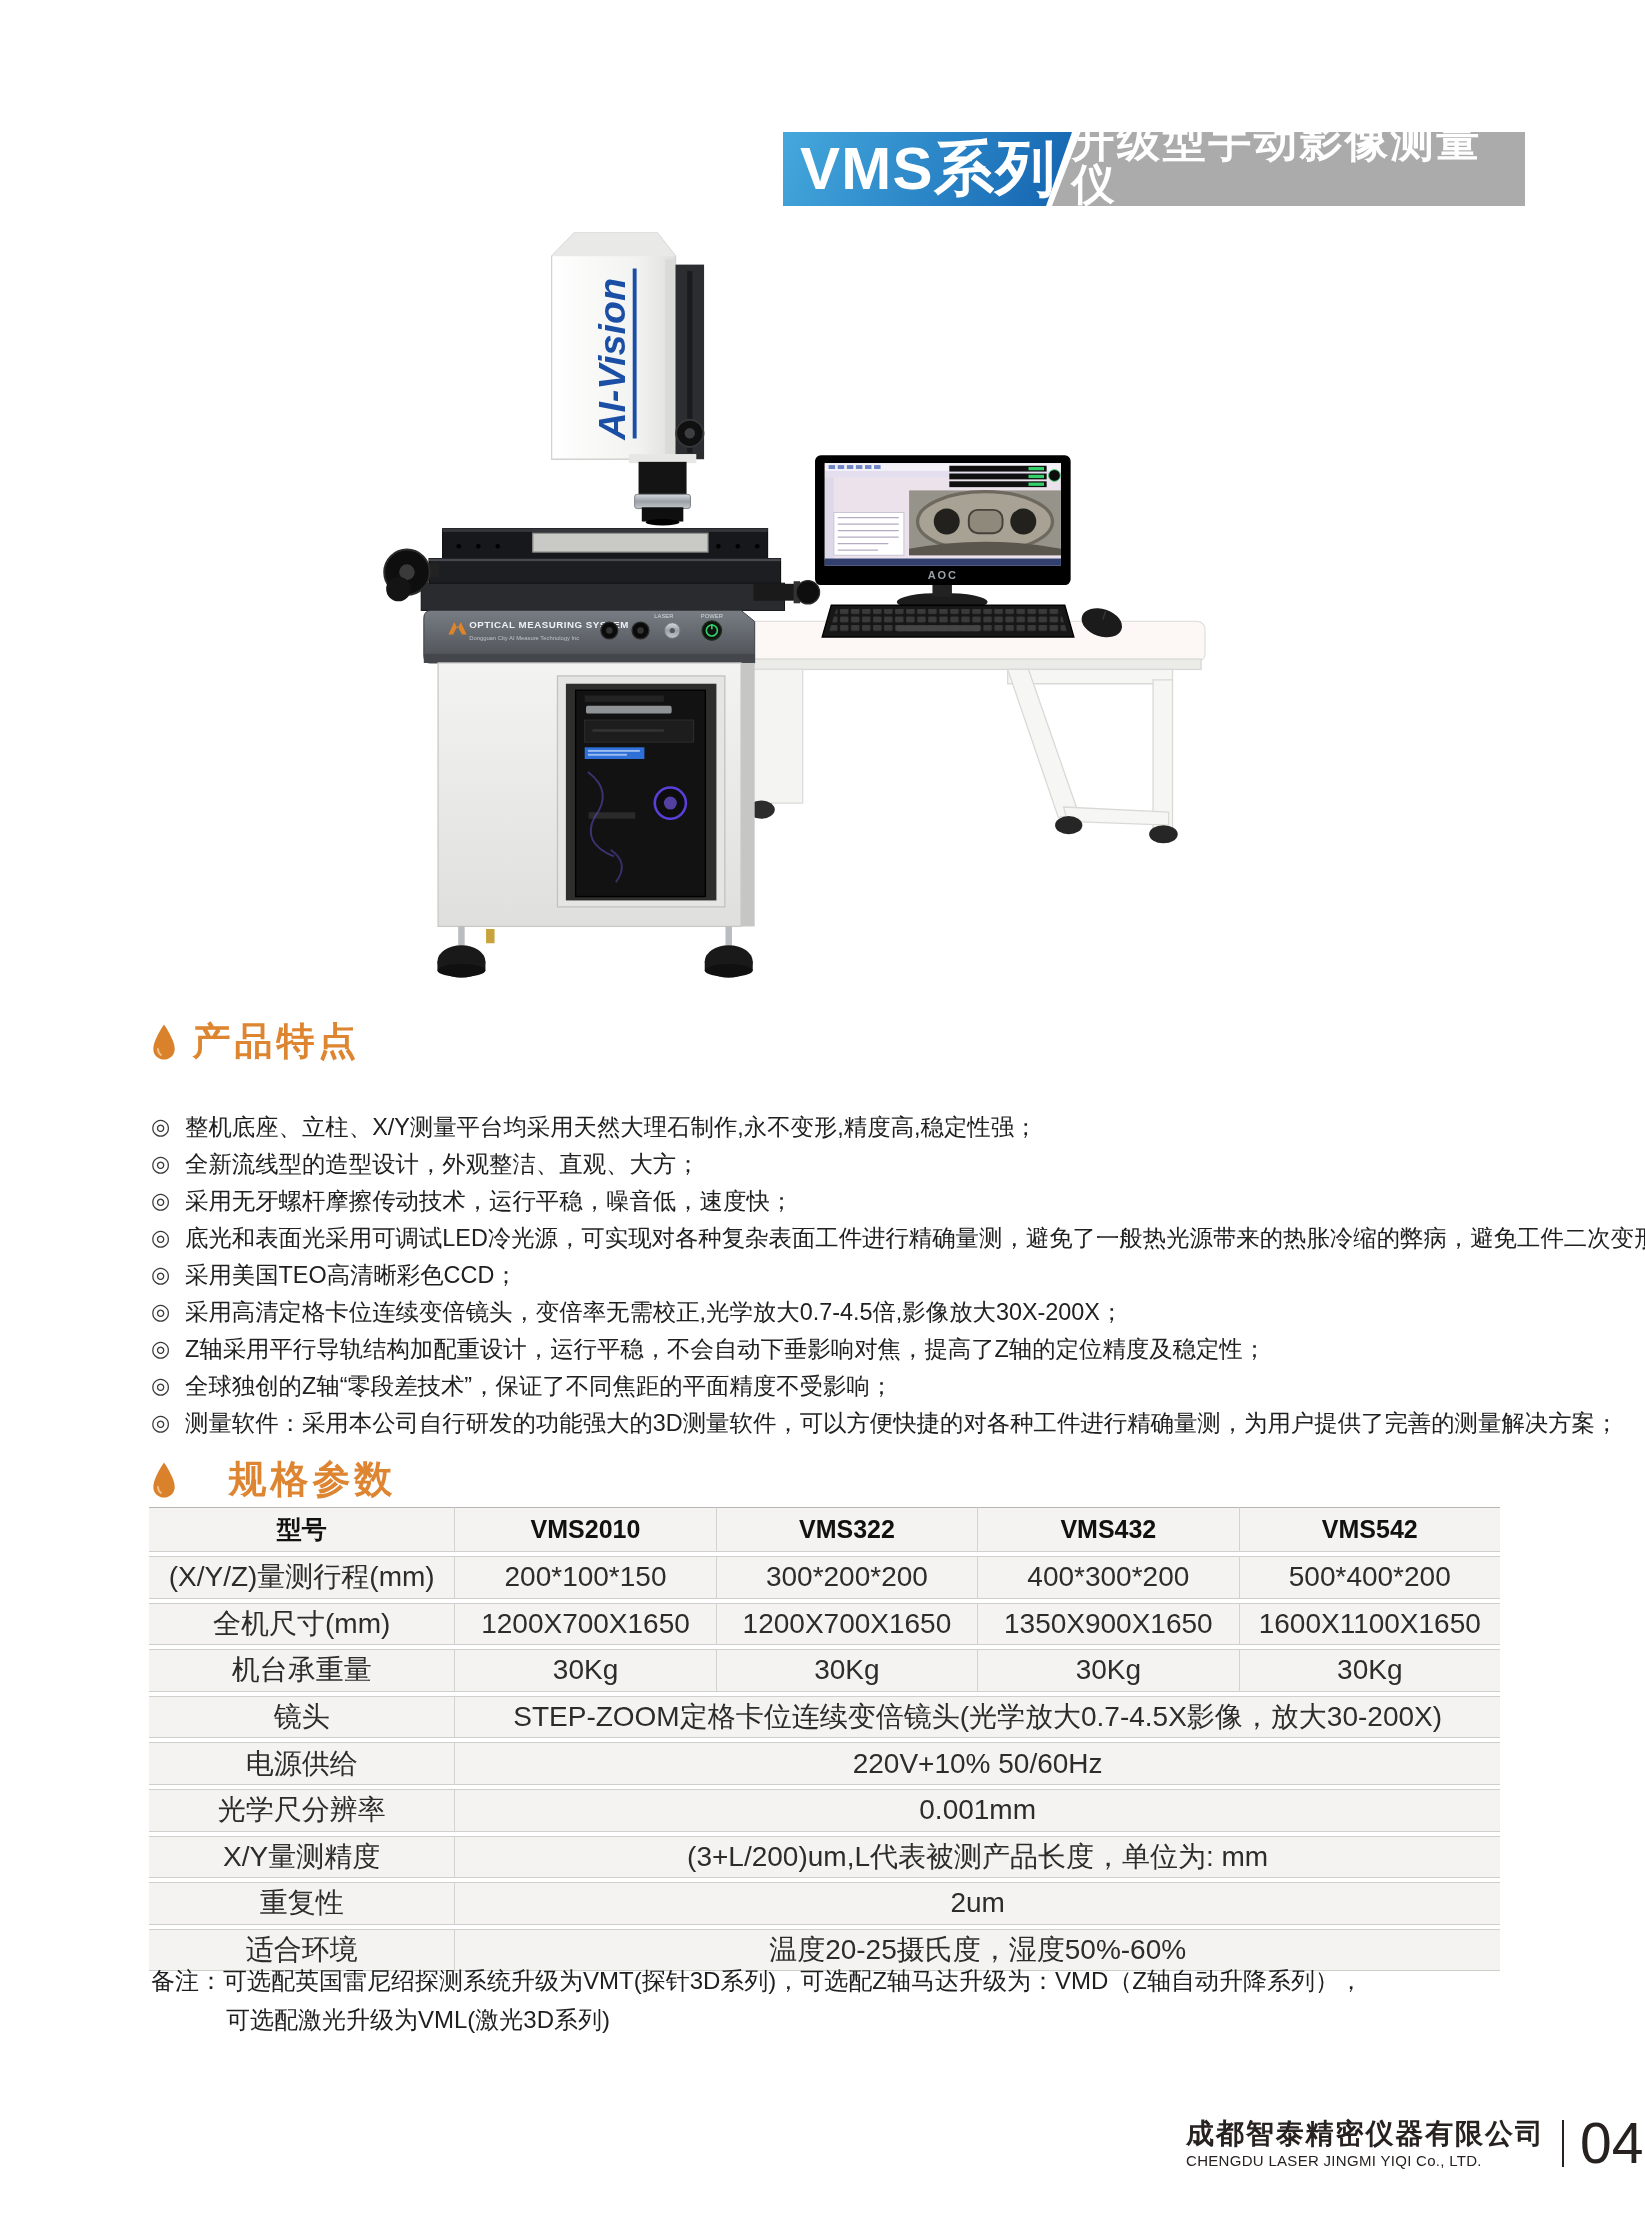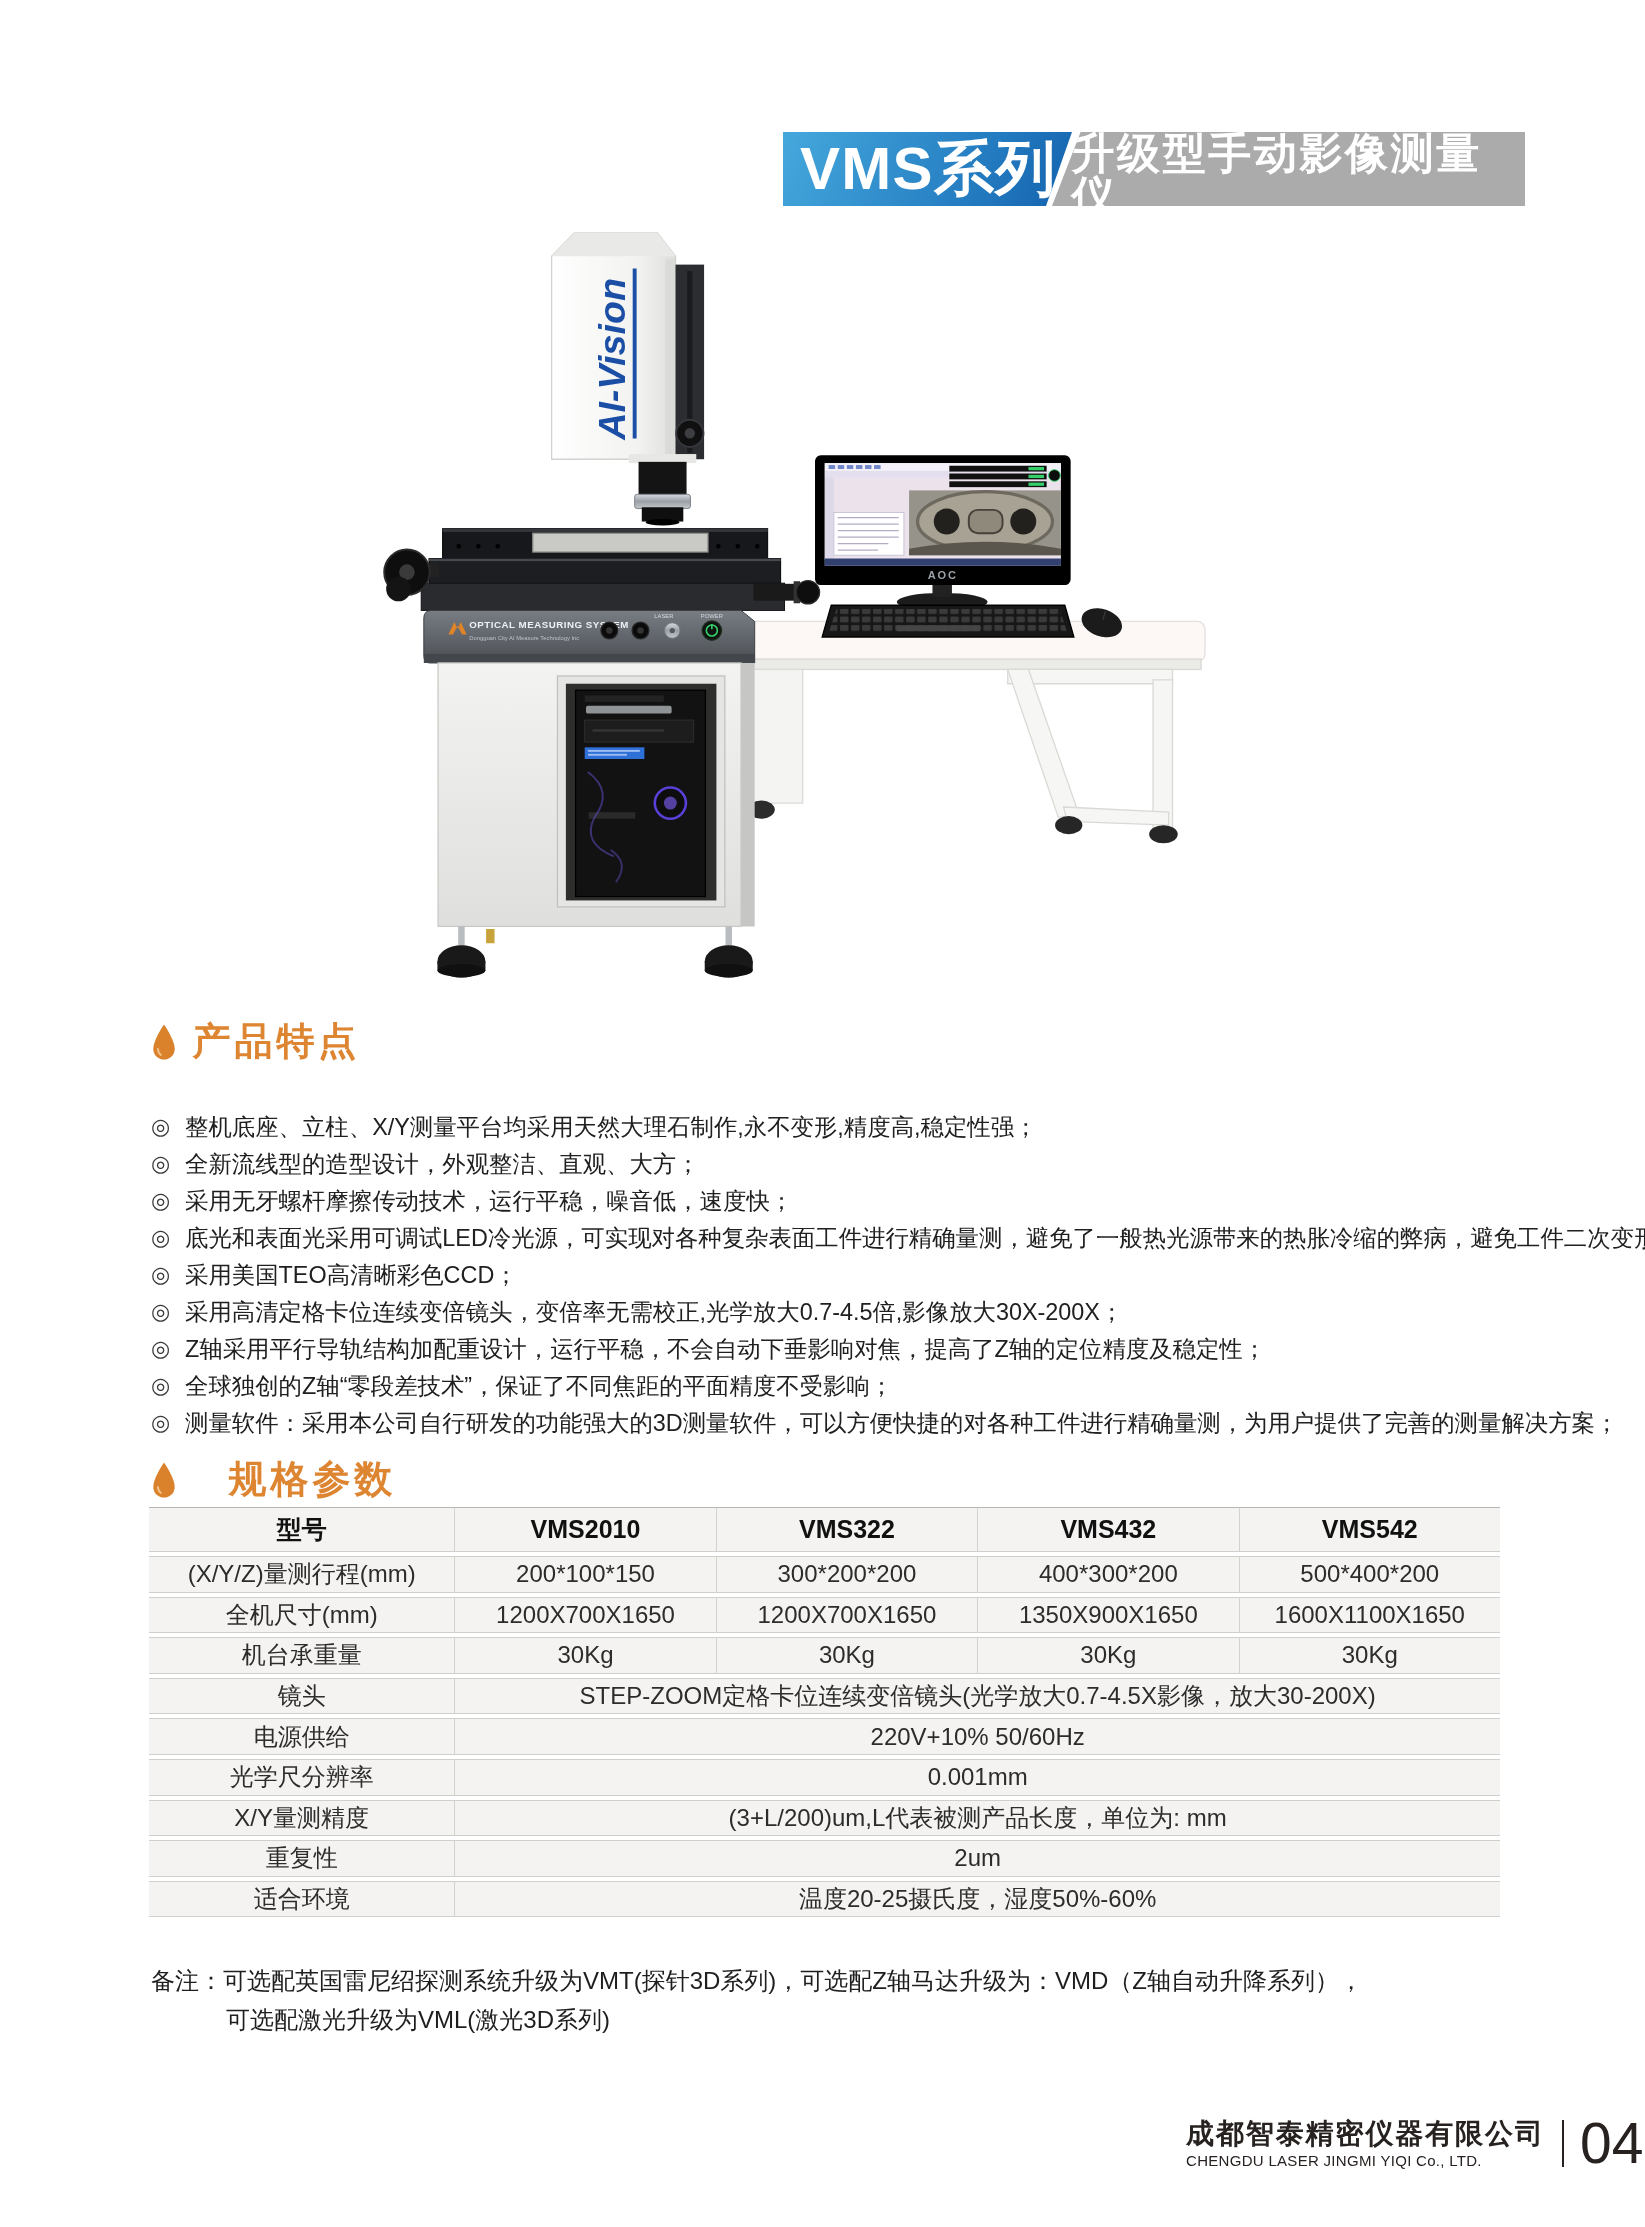--- a/index.html
+++ b/index.html
@@ -7,42 +7,42 @@
         font-family:"Liberation Sans","DejaVu Sans",sans-serif;color:#222;padding-left:14px;}
 
   
   .banner-blue{position:absolute;left:783px;top:132px;width:289px;height:74px;
     background:linear-gradient(115deg,#45a8dc 0%,#2a84c6 55%,#1362ae 100%);
     clip-path:polygon(0 0,100% 0,calc(100% - 26px) 100%,0 100%);
     display:flex;align-items:center;justify-content:flex-start;padding-left:17px;box-sizing:border-box;}
   .banner-blue span{color:#fff;font-size:60px;font-weight:800;letter-spacing:1.3px;line-height:1;}
   .banner-gray{position:absolute;left:1052px;top:132px;width:473px;height:74px;
     background:#ababab;clip-path:polygon(28.6px 0,100% 0,100% 100%,0 100%);
-    display:flex;align-items:flex-start;justify-content:center;box-sizing:border-box;padding-left:19.5px;}
+    display:flex;align-items:flex-end;justify-content:center;box-sizing:border-box;padding-left:19.5px;}
   .banner-gray span{color:#fff;font-size:43px;font-weight:700;letter-spacing:2.6px;line-height:1;}
 
   
   .hero{position:absolute;left:247px;top:214px;width:1162px;height:811px;}
 
   
   .sec-head{position:absolute;display:flex;align-items:center;}
   .sec-head .drop{width:26px;height:38px;margin-right:15.6px;flex:0 0 auto;}
   .sec-head .t{font-size:38px;font-weight:700;color:#de8532;letter-spacing:3.9px;text-align:right;}
 
   
   .features{position:absolute;left:151px;top:1111px;width:1460px;}
   .feat{display:flex;align-items:flex-start;height:37px;}
   .feat .b{width:34px;flex:0 0 auto;font-size:22px;color:#3a3a3a;line-height:32px;}
   .feat .x{font-size:23.4px;color:#202020;line-height:32px;white-space:nowrap;letter-spacing:0px;}
 
   
   .spec-wrap{position:absolute;left:149px;top:1503px;width:1351px;}
   table.spec{width:100%;border-collapse:separate;border-spacing:0 4.5px;table-layout:fixed;}
   table.spec td{background:#f4f3f1;border-top:1.3px solid #cfcfcb;border-bottom:1.3px solid #cfcfcb;
-    text-align:center;vertical-align:middle;font-size:24px;color:#2c2c2c;height:36px;padding:1.3px 5.2px;box-sizing:border-box;}
+    text-align:center;vertical-align:middle;font-size:28px;color:#2c2c2c;height:36px;padding:1.3px 5.2px;box-sizing:border-box;}
   table.spec td+td{border-left:1.3px solid #d2d2ce;}
   table.spec tr:first-child td{border-top:1.9px solid #b5b5b1;height:45px;}
   table.spec .hdr{font-weight:700;font-size:25px;color:#111;}
   table.spec col.c0{width:22.6%;}
   table.spec col.cn{width:19.35%;}
 
   .note{position:absolute;left:151px;top:1961px;font-size:24px;color:#1e1e1e;line-height:39px;}
   .note .ind{padding-left:75px;}
 
   

